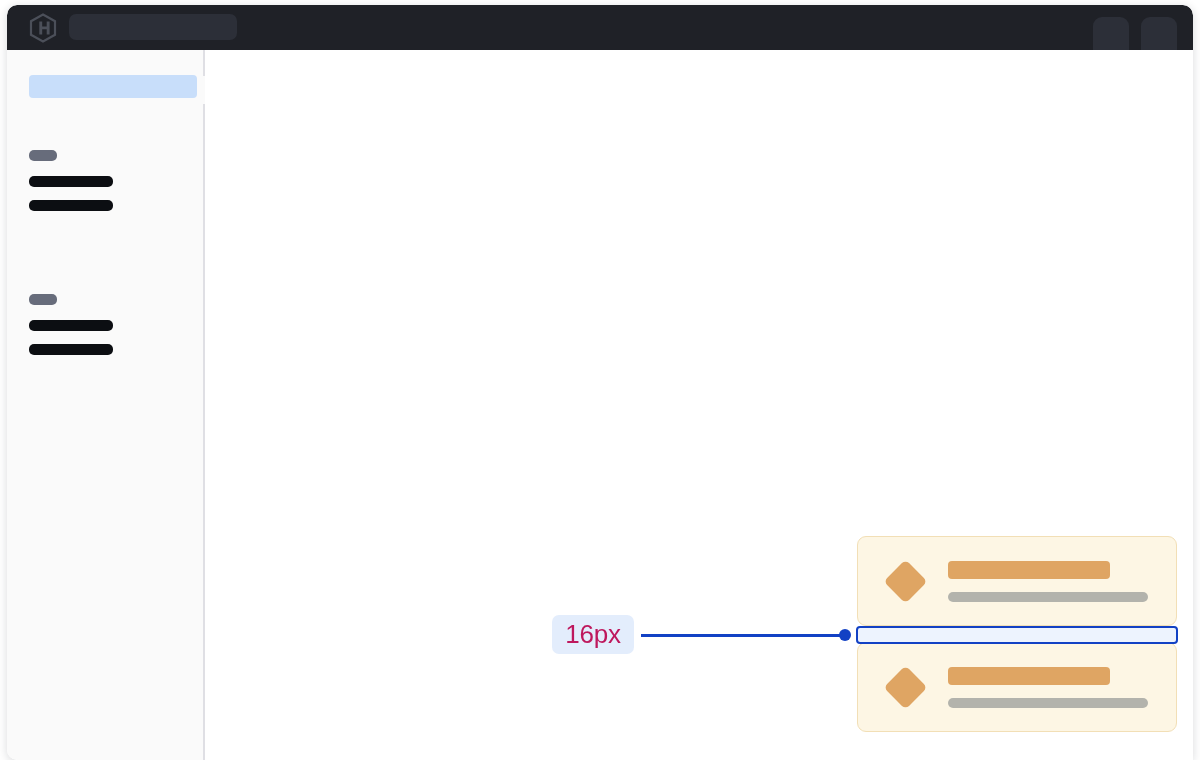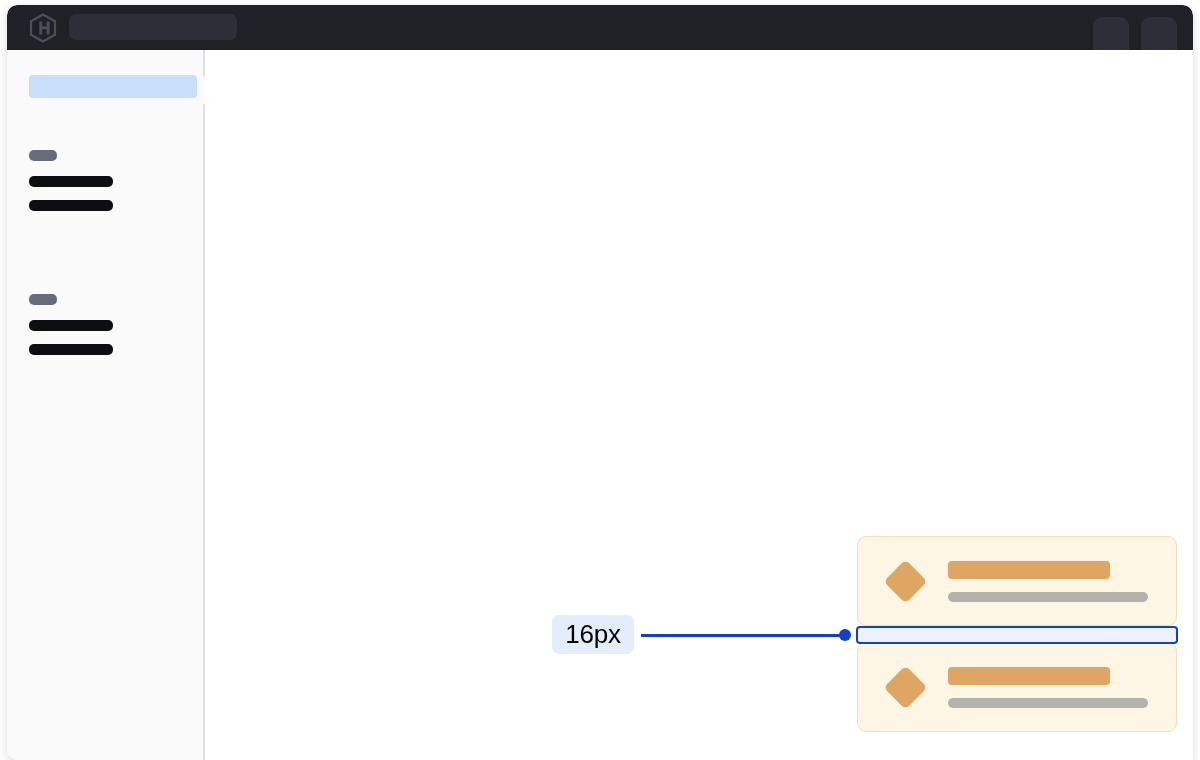--- a/index.html
+++ b/index.html
@@ -220,21 +220,21 @@
     position: absolute;
     left: 347px;
     top: 565px;
     min-width: 82px;
     height: 39px;
     background: #E3EDFC;
     border-radius: 7px;
     display: flex;
     align-items: center;
     justify-content: center;
-    color: #000000;
+    color: #be185d;
     font-size: 26px;
     font-family: "Liberation Sans", sans-serif;
     letter-spacing: -0.2px;
   }
 </style>
 </head>
 <body>
 
 <div class="app-window">
 

